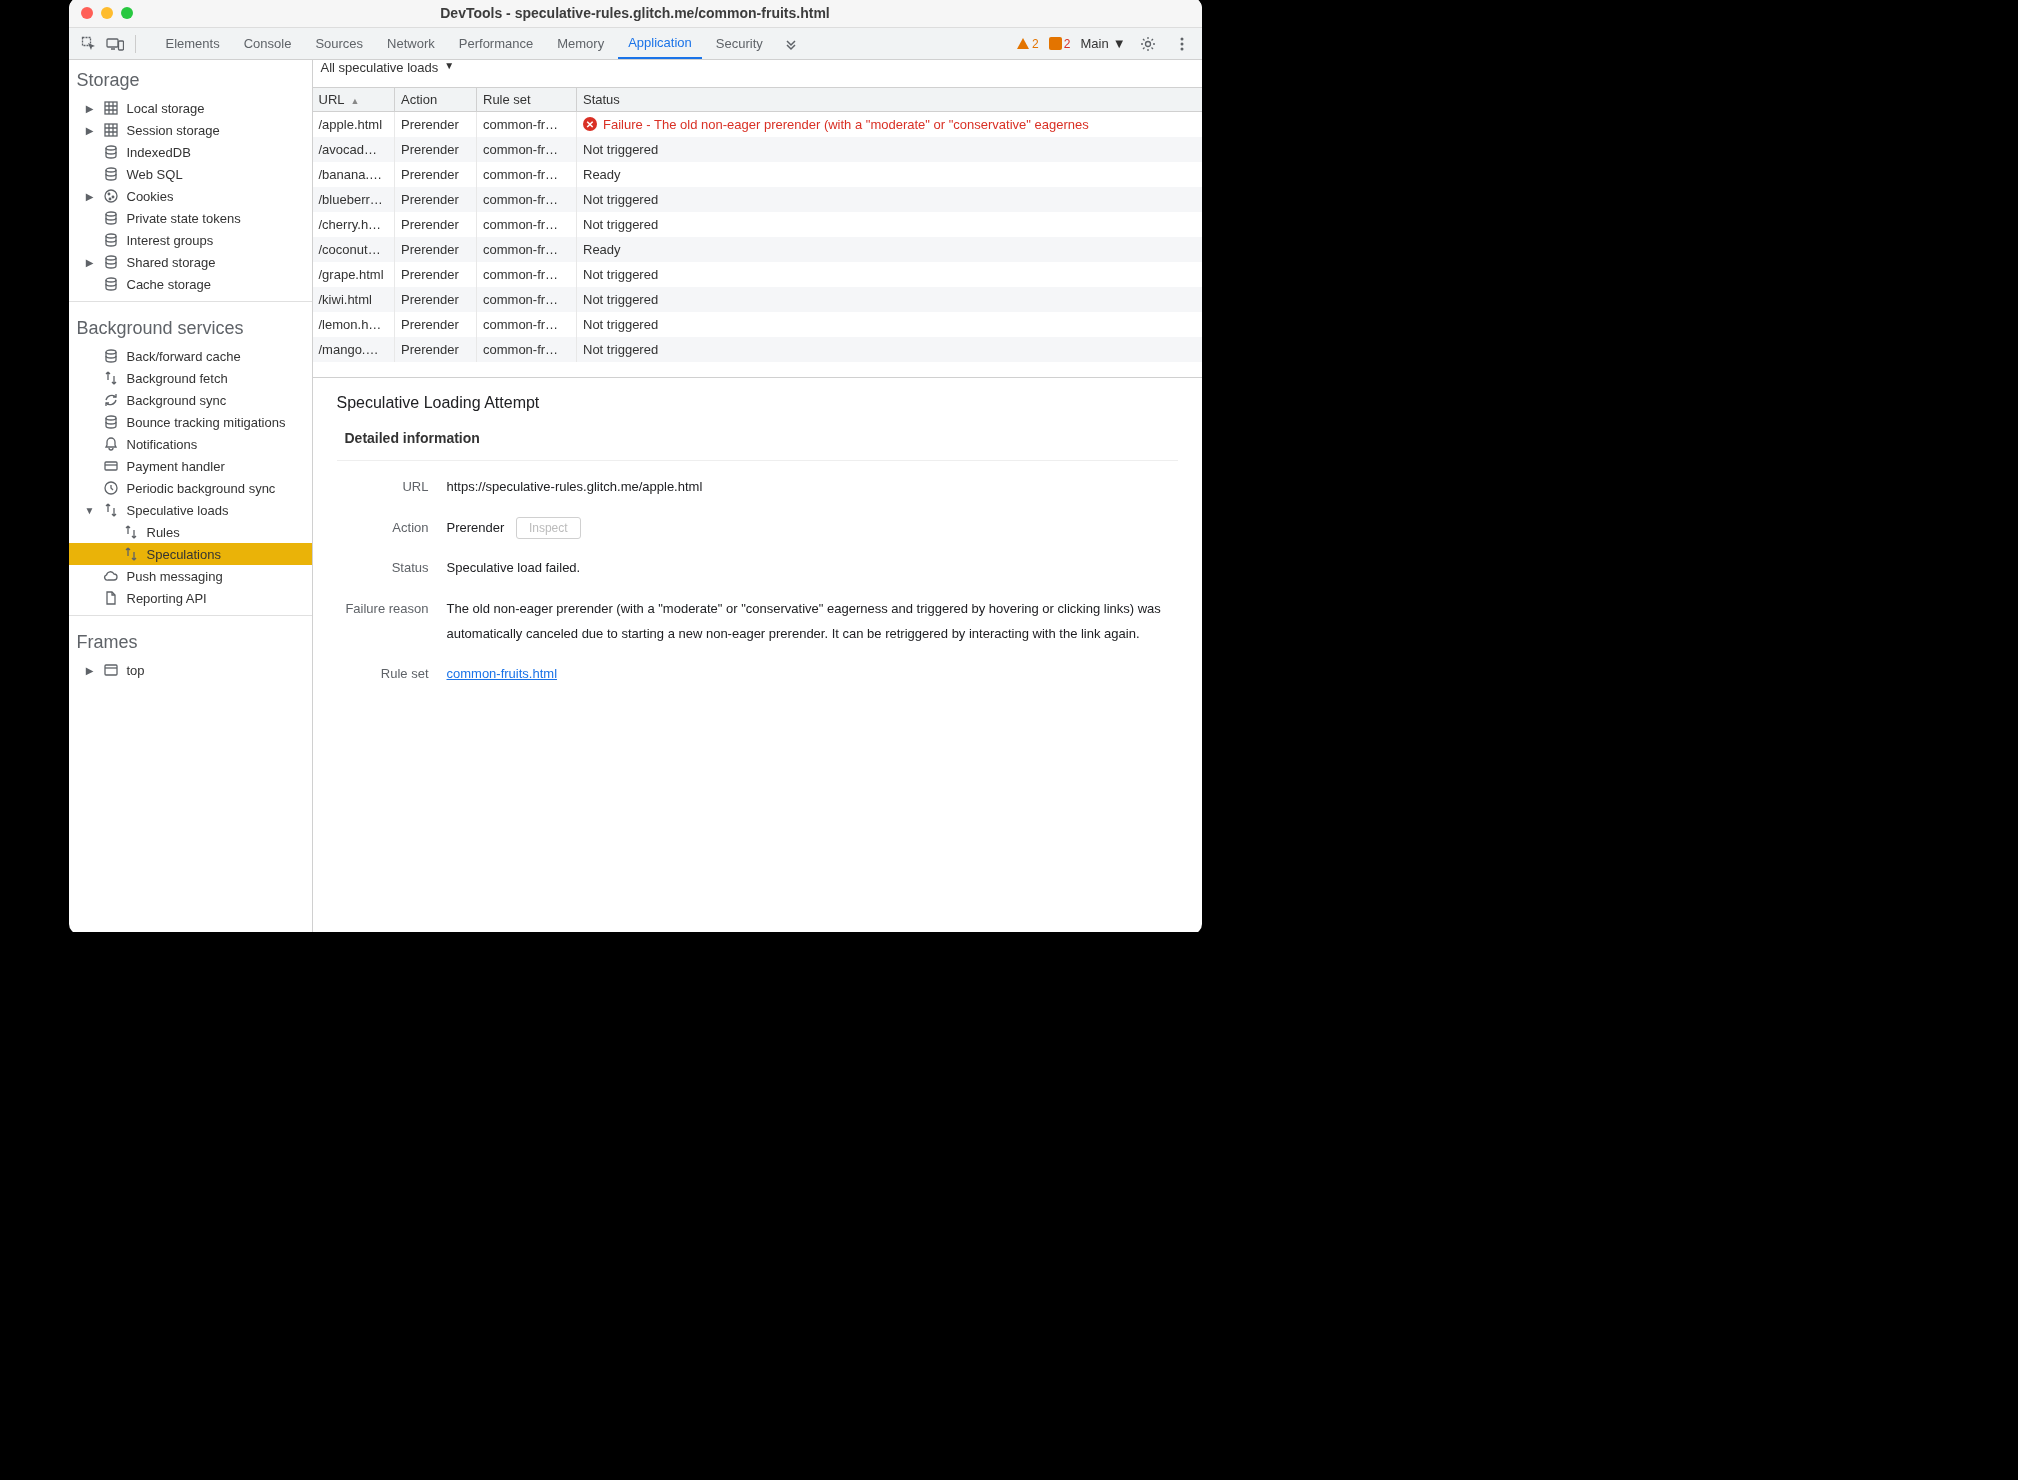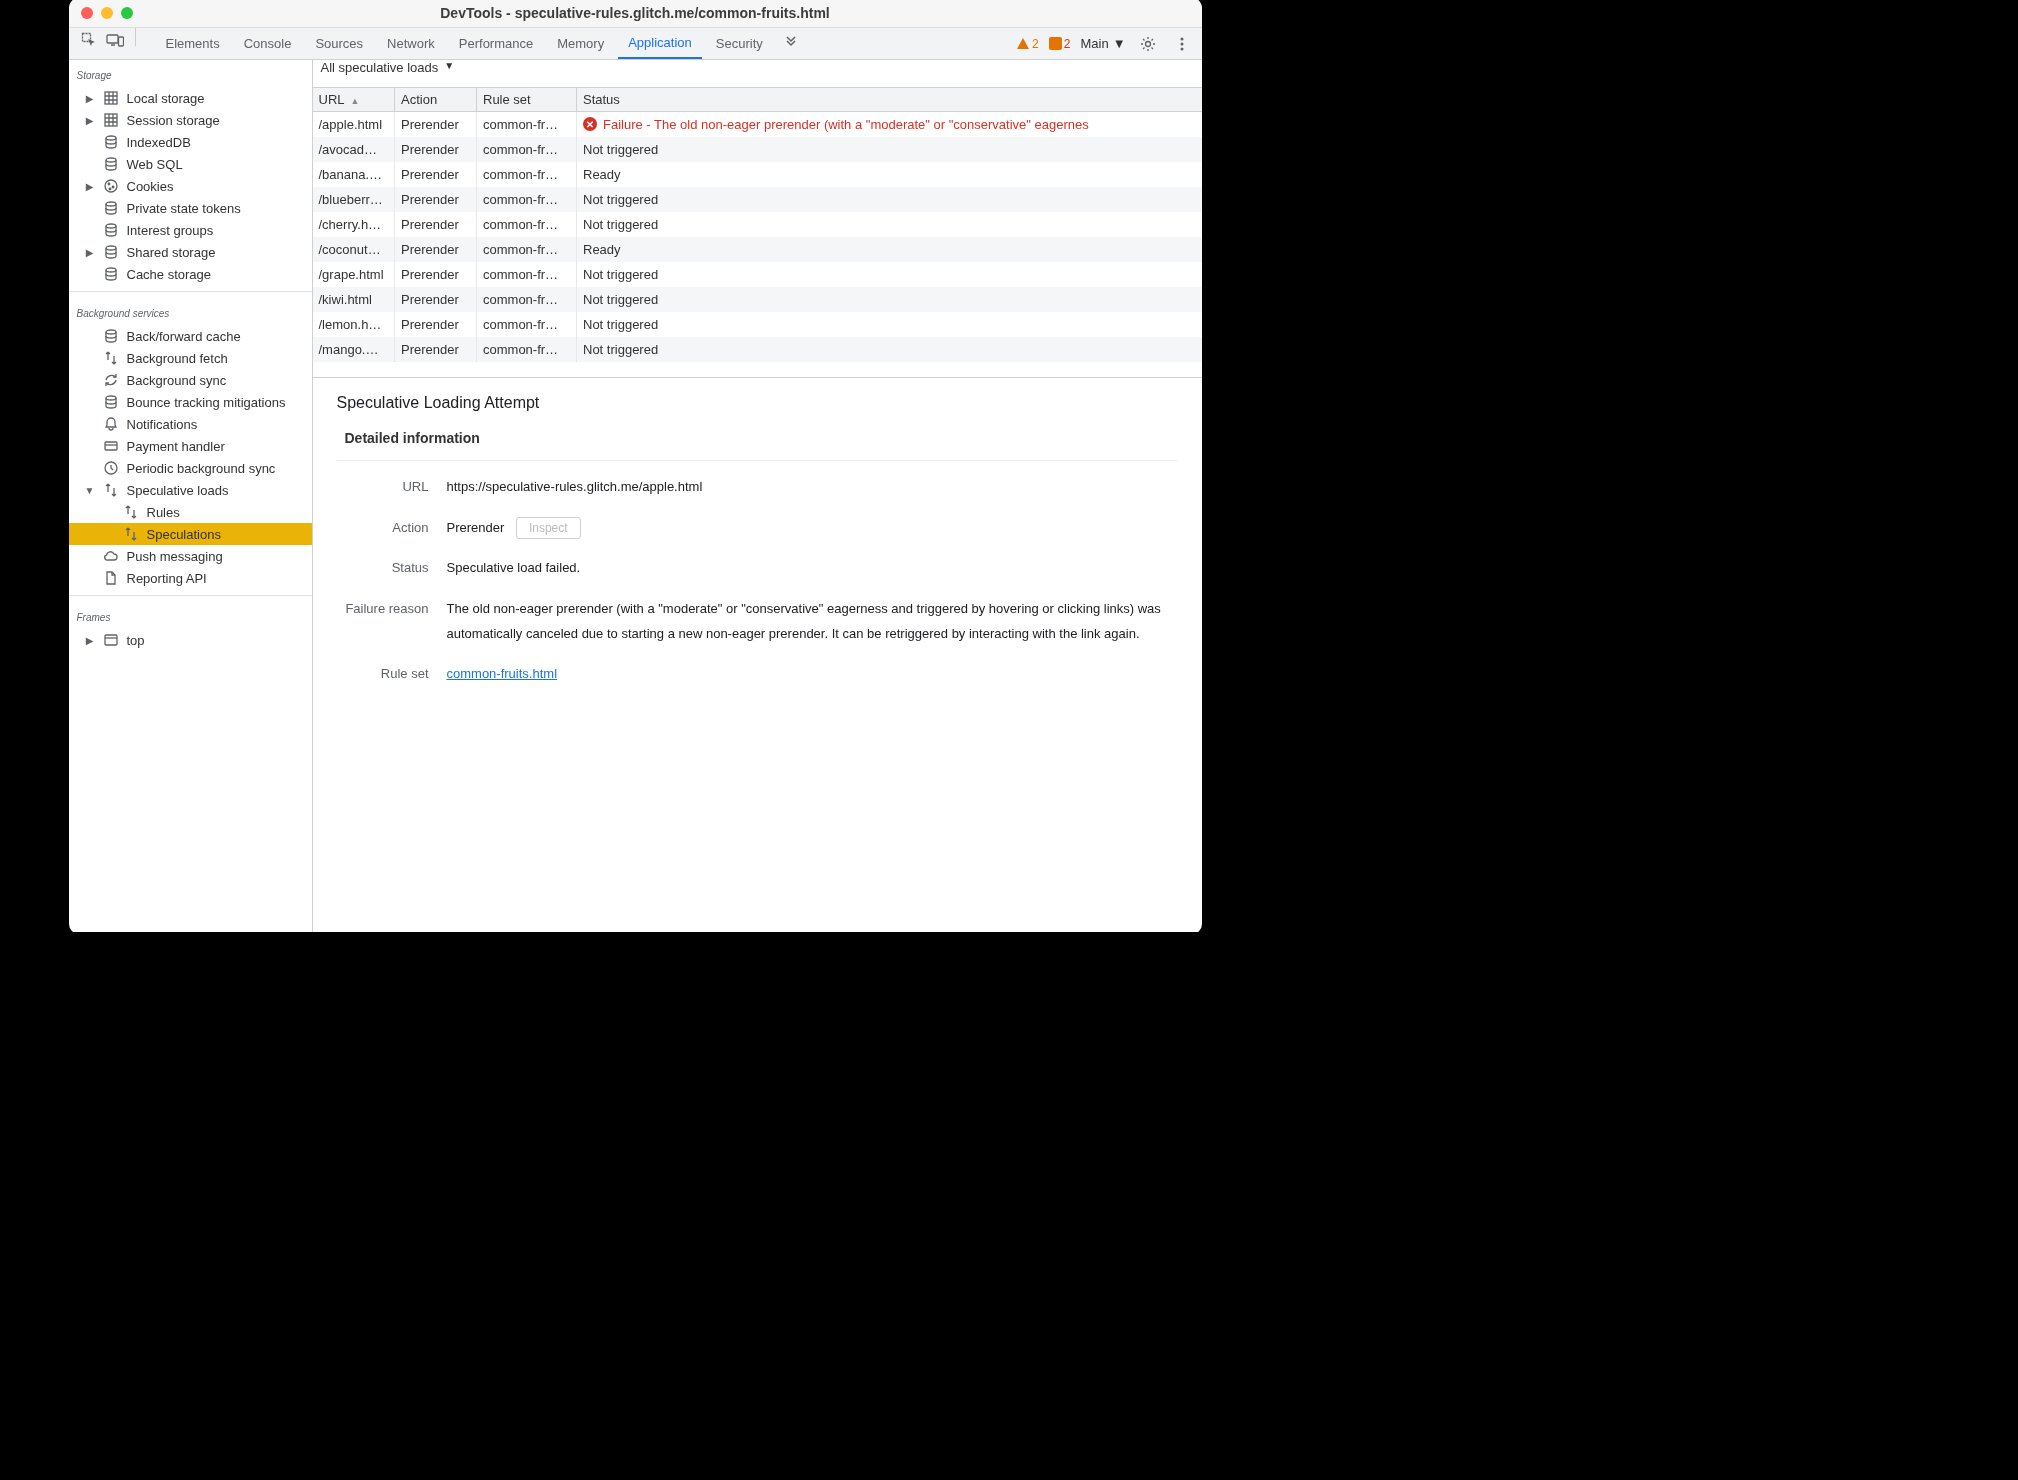--- a/index.html
+++ b/index.html
@@ -45,20 +45,21 @@
   font-weight: 600;
   color: #3c3c3c;
   font-size: 14px;
   pointer-events: none;
 }
 .toolbar {
   height: 32px;
   background: #f1f3f4;
   border-bottom: 1px solid #d0d0d0;
   display: flex;
+  align-items: center;
   padding: 0 8px;
   gap: 2px;
 }
 .tool-icon {
   width: 24px;
   height: 24px;
   display: flex;
   align-items: center;
   justify-content: center;
   color: #5f6368;
@@ -88,22 +89,21 @@
 .sidebar {
   width: 244px;
   border-right: 1px solid #d0d0d0;
   overflow-y: auto;
   font-size: 13px;
   color: #333;
 }
 .side-section-title {
   padding: 10px 8px 6px 8px;
   color: #5f6368;
-  font-size: 10px;
-  font-style: italic;
+  font-size: 18px;
 }
 .side-item {
   display: flex;
   align-items: center;
   gap: 8px;
   padding: 3px 8px 3px 16px;
   cursor: pointer;
   white-space: nowrap;
   overflow: hidden;
 }

